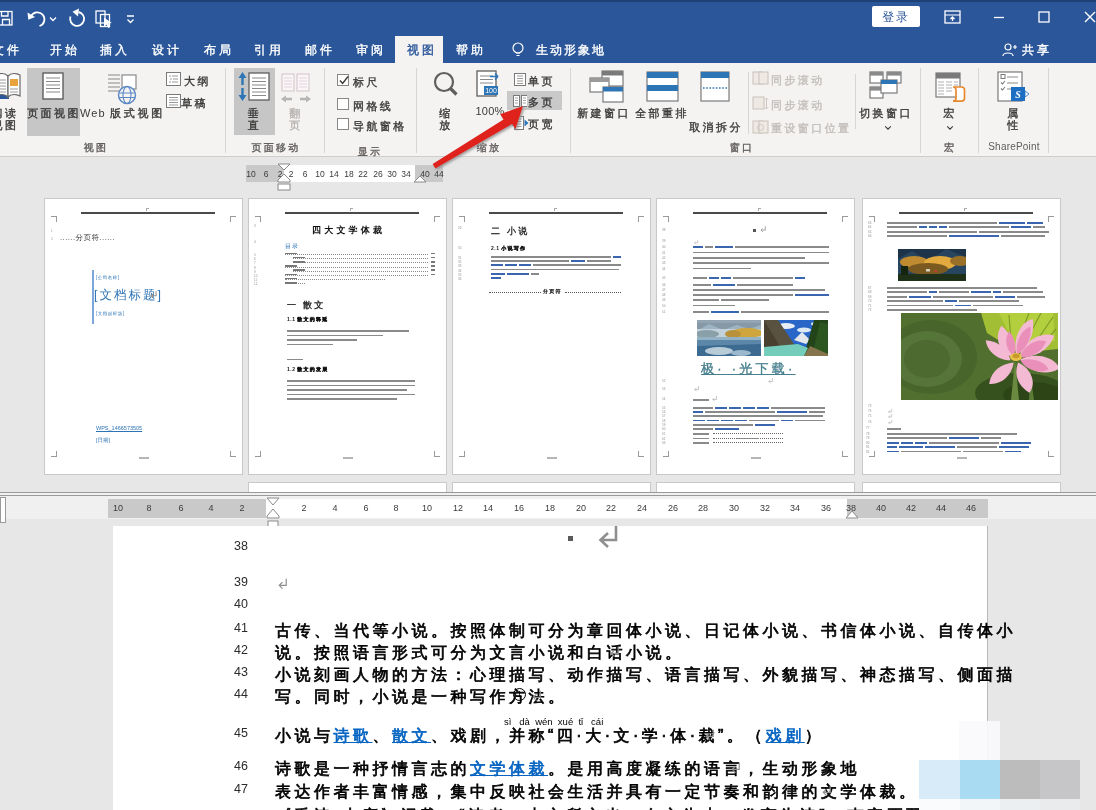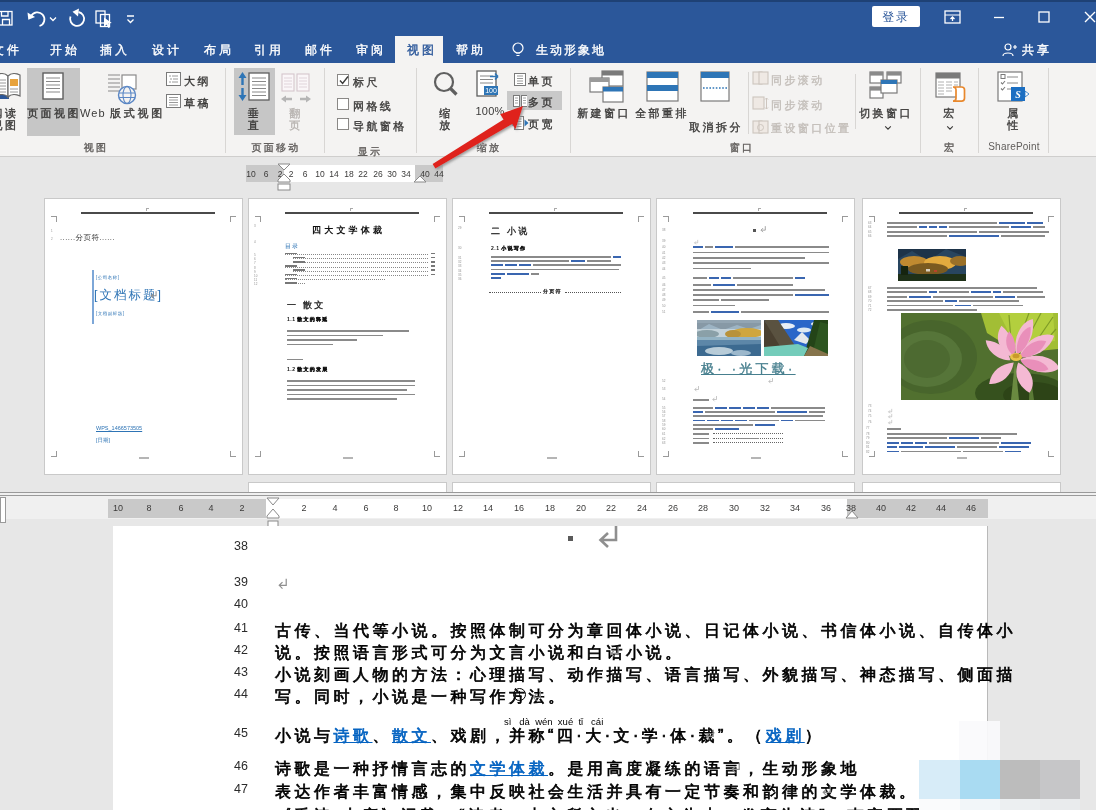--- a/index.html
+++ b/index.html
@@ -127,21 +127,21 @@
         <path d="M3,4 h2 M6,4 h6 M4,7 h2 M7,7 h5 M3,10 h2 M6,10 h6"></path>
       </g>
 </svg>
 <div class="blabel cjk" style="left:184px;top:74px;width:40px;text-align:left">大纲</div>
 <svg class="abs" style="left:166px;top:94px;width:15px;height:14px" viewBox="0 0 15 14">
  <rect x="0.5" y="0.5" width="14" height="13" fill="#fff" stroke="#7a7a7a"></rect>
  <g stroke="#9a9a9a" stroke-width="1">
         <path d="M3,3.5 h9 M3,6 h9 M3,8.5 h9 M3,11 h9"></path>
       </g>
 </svg>
-<div class="blabel cjk" style="left:184px;top:96px;width:40px;text-align:left">草稿</div>
+<div class="blabel cjk" style="left:168px;top:96px;width:40px;text-align:right">草稿</div>
 <div class="glabel cjk" style="left:76px;top:141px;width:40px">视图</div>
 <div class="sep" style="left:225px;top:68px;height:85px"></div>
 
 <div class="abs" style="left:234px;top:68px;width:41px;height:67px;background:#c6c6c6"></div>
 <svg class="abs" style="left:238px;top:72px;width:33px;height:31px" viewBox="0 0 33 31">
  <g fill="#2e75b6">
         <path d="M4.5,0 l4,6 h-2.8 v7 h-2.4 v-7 h-2.8 z"></path>
         <path d="M4.5,29 l4,-6 h-2.8 v-7 h-2.4 v7 h-2.8 z"></path>
       </g>
  <rect x="11" y="1" width="20" height="27" fill="#fff" stroke="#5f5f5f" stroke-width="1.3"></rect>

